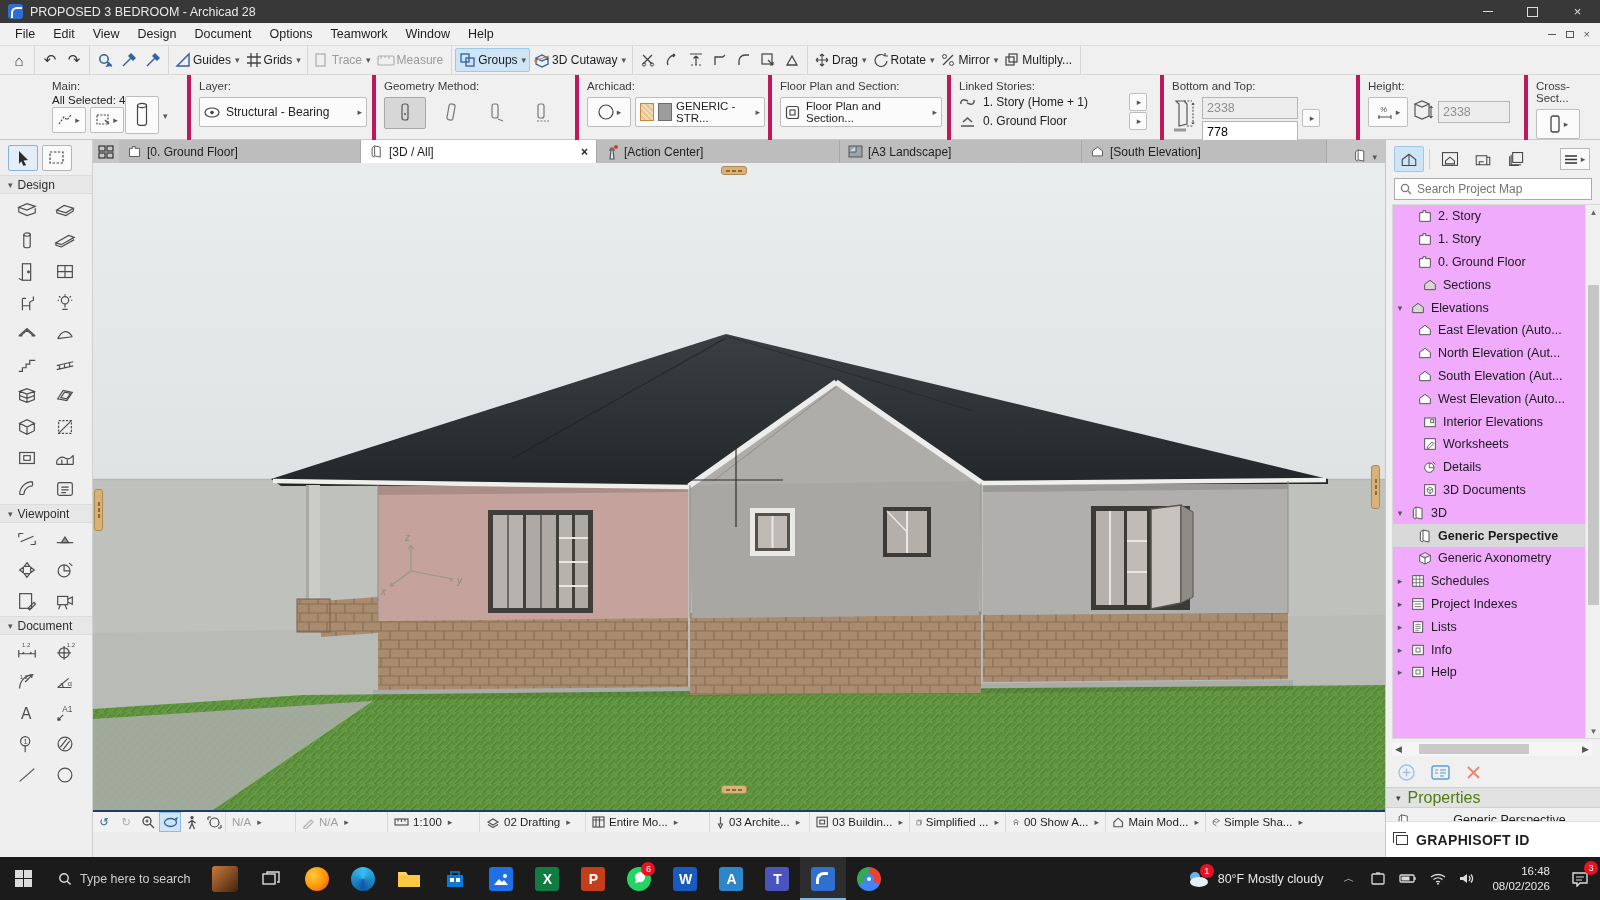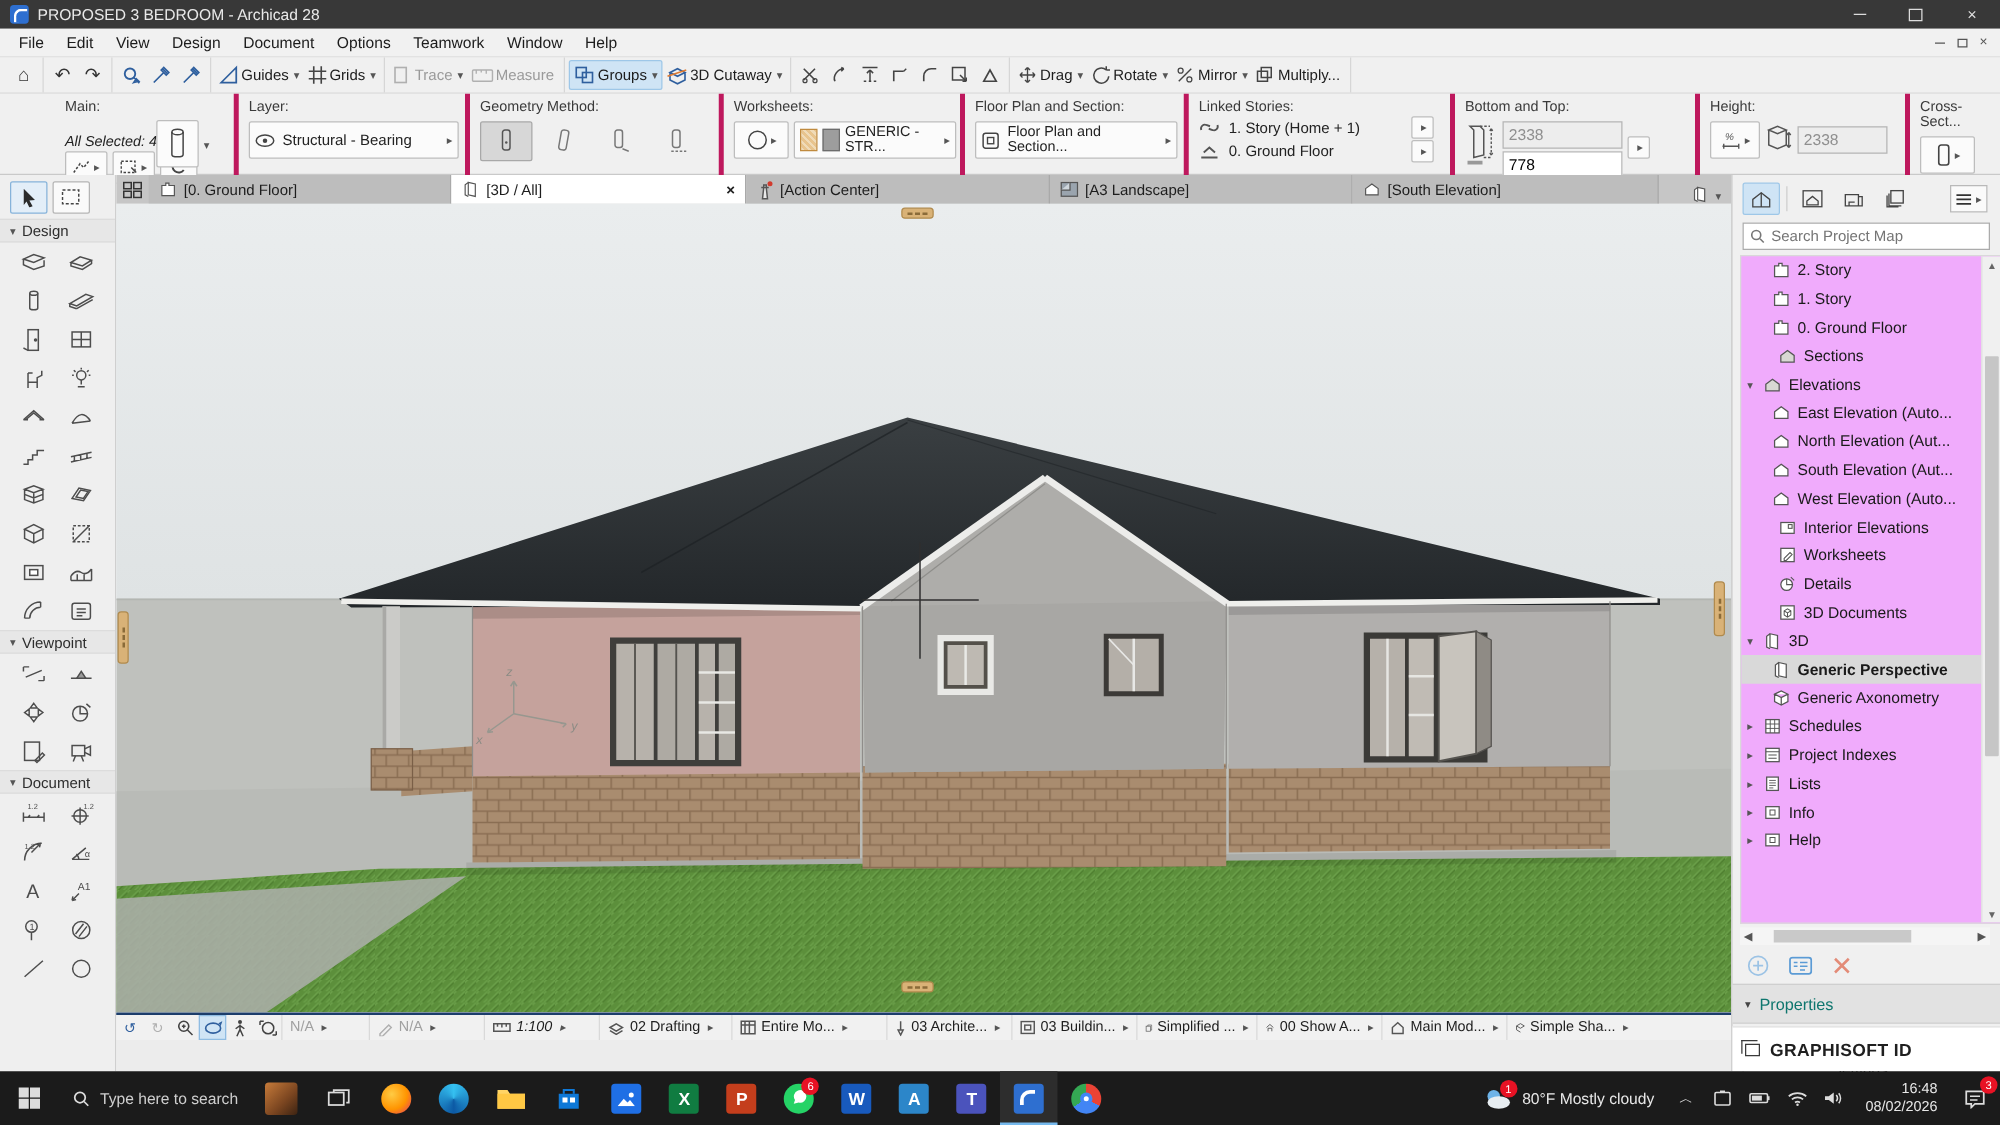--- a/index.html
+++ b/index.html
@@ -87,21 +87,21 @@
   .trow.lvl2{padding-left:24px;}
   .trow.sel{background:#d9d9d9;font-weight:bold;}
   .trow svg{flex:0 0 16px;stroke:#555;fill:none;stroke-width:1.4;}
   .vscroll{position:absolute;right:0;top:0;width:15px;height:100%;background:#f0f0f0;border-left:1px solid #e0e0e0;}
   .vthumb{position:absolute;left:2px;width:11px;background:#c6c6c6;border-radius:1px;}
   .varr{position:absolute;left:0;width:15px;height:14px;display:flex;align-items:center;justify-content:center;font-size:8px;color:#666;}
   .hscroll{margin:3px 8px 0 6px;height:14px;background:#f5f5f5;display:flex;align-items:center;}
   .hthumb{height:10px;width:110px;background:#c9c9c9;margin-left:14px;}
   .harr{font-size:9px;color:#555;padding:0 3px;}
   .navacts{display:flex;align-items:center;gap:16px;padding:8px 0 6px 12px;}
-  .props-h{display:flex;align-items:center;gap:7px;height:32px;background:#e2e2e2;border-top:1px solid #cfcfcf;border-bottom:1px solid #cfcfcf;padding-left:10px;font-size:13px;color:#0f766e;}
+  .props-h{display:flex;align-items:center;gap:7px;height:21px;background:#e2e2e2;border-top:1px solid #cfcfcf;border-bottom:1px solid #cfcfcf;padding-left:10px;font-size:16px;color:#4d7c0f;}
   .props-h:before{content:"\25BE";font-size:9px;color:#444;}
   .viewrow{display:flex;align-items:center;height:24px;padding-left:10px;gap:8px;font-size:12.5px;color:#1a1a1a;}
   .viewrow svg{stroke:#555;fill:none;stroke-width:1.4;}
   .settings-btn{margin:2px 8px 0 8px;height:21px;border:1px solid #bdbdbd;background:#f7f7f7;display:flex;align-items:center;justify-content:center;font-size:12.5px;color:#1b1b1b;}
   .brandbar{position:absolute;left:0;bottom:0;width:215px;height:36px;background:#fff;border-top:1px solid #ddd;display:flex;align-items:center;gap:8px;padding-left:10px;}
   .brand-ic{width:12px;height:10px;border:1.5px solid #3a3a3a;position:relative;}
   .brand-ic:before{content:"";position:absolute;left:-4px;top:-4px;width:12px;height:10px;border:1.5px solid #3a3a3a;border-right:none;border-bottom:none;}
   .brand-txt{font-weight:bold;font-size:14px;color:#1f1f1f;letter-spacing:.3px;}
   
   .taskbar{left:0;top:857px;width:1600px;height:43px;background:#1b1b1b;display:flex;align-items:center;color:#e8e8e8;}
@@ -353,21 +353,21 @@
             <rect x="5" y="2" width="8" height="8" stroke="#444" fill="none" stroke-width="1.2"></rect>
           </svg>
           <span class="lab">Multiply...</span>
         </span>
     </div>
   </div>
 
   <div class="ab infobar">
     <div class="ib-sec" style="left:0;width:187px;border-left:none;padding-left:52px;">
       <div class="ib-label">Main:</div>
-      <div class="ib-label" style="margin-top:16px;color:#222;font-style:italic;">All Selected: 4</div>
+      <div class="ib-label" style="margin-top:2px;color:#222;">All Selected: 4</div>
       <div class="ib-row" style="margin-top:1px;">
         <span class="ibtn fly" style="width:34px;">
             <svg width="15" height="12" viewBox="0 0 15 12">
               <path d="M1 10l5-7 3 3 4-5" stroke="#444" fill="none" stroke-width="1.2" stroke-dasharray="2 1.4"></path>
             </svg>
           </span>
         <span class="ibtn fly" style="width:34px;">
             <svg width="15" height="12" viewBox="0 0 15 12">
               <rect x="1" y="1" width="11" height="9" stroke="#444" fill="none" stroke-width="1.1" stroke-dasharray="2 1.4"></rect>
               <path d="M9 6l4 4" stroke="#444" stroke-width="1.2"></path>
@@ -423,21 +423,21 @@
           </span>
         <span class="ibtn flat" style="width:42px;height:32px;">
             <svg width="16" height="22" viewBox="0 0 16 22">
               <rect x="3" y="2" width="6" height="14" rx="2" stroke="#777" fill="none" stroke-width="1.2"></rect>
               <path d="M2 19h12" stroke="#777" stroke-width="1.1" stroke-dasharray="2 1.4"></path>
             </svg>
           </span>
       </div>
     </div>
     <div class="ib-sec" style="left:575px;width:193px;">
-      <div class="ib-label">Worksheets:</div>
+      <div class="ib-label">Archicad:</div>
       <div class="ib-row">
         <span class="ibtn fly" style="width:44px;height:30px;">
             <svg width="18" height="18" viewBox="0 0 18 18">
               <circle cx="9" cy="9" r="7" stroke="#444" fill="none" stroke-width="1.2"></circle>
             </svg>
           </span>
         <span class="ibtn fly" style="width:130px;height:30px;justify-content:flex-start;gap:4px;">
           <span style="width:14px;height:18px;background:repeating-linear-gradient(45deg,#f0dbb8 0 2px,#e8c48e 2px 4px);border:1px solid #c08a3e;"></span>
           <span style="width:14px;height:18px;background:#9d9d9d;border:1px solid #6d6d6d;"></span>
           <span style="flex:1;text-align:left;font-size:11.5px;">GENERIC - STR...</span>
@@ -951,21 +951,21 @@
       </span>
     <span class="sb-item gray fly" style="width:70px;">
         <span>N/A</span>
       </span>
     <span class="sb-item gray fly" style="width:92px;">
         <svg width="13" height="13" viewBox="0 0 13 13">
           <path d="M2 11l7-7 2 2-7 7H2z"></path>
         </svg>
         <span>N/A</span>
       </span>
-    <span class="sb-item fly" style="width:92px;font-style:italic;">
+    <span class="sb-item fly" style="width:92px;">
         <svg width="15" height="10" viewBox="0 0 15 10">
           <rect x="1" y="2" width="13" height="6"></rect>
           <path d="M4 2v2.4M7.5 2v3M11 2v2.4"></path>
         </svg>
         <span>1:100</span>
       </span>
     <span class="sb-item fly" style="width:106px;">
         <svg width="14" height="12" viewBox="0 0 14 12">
           <path d="M2 6l5-3 5 3-5 3zM2 8.5l5 3 5-3"></path>
         </svg>

